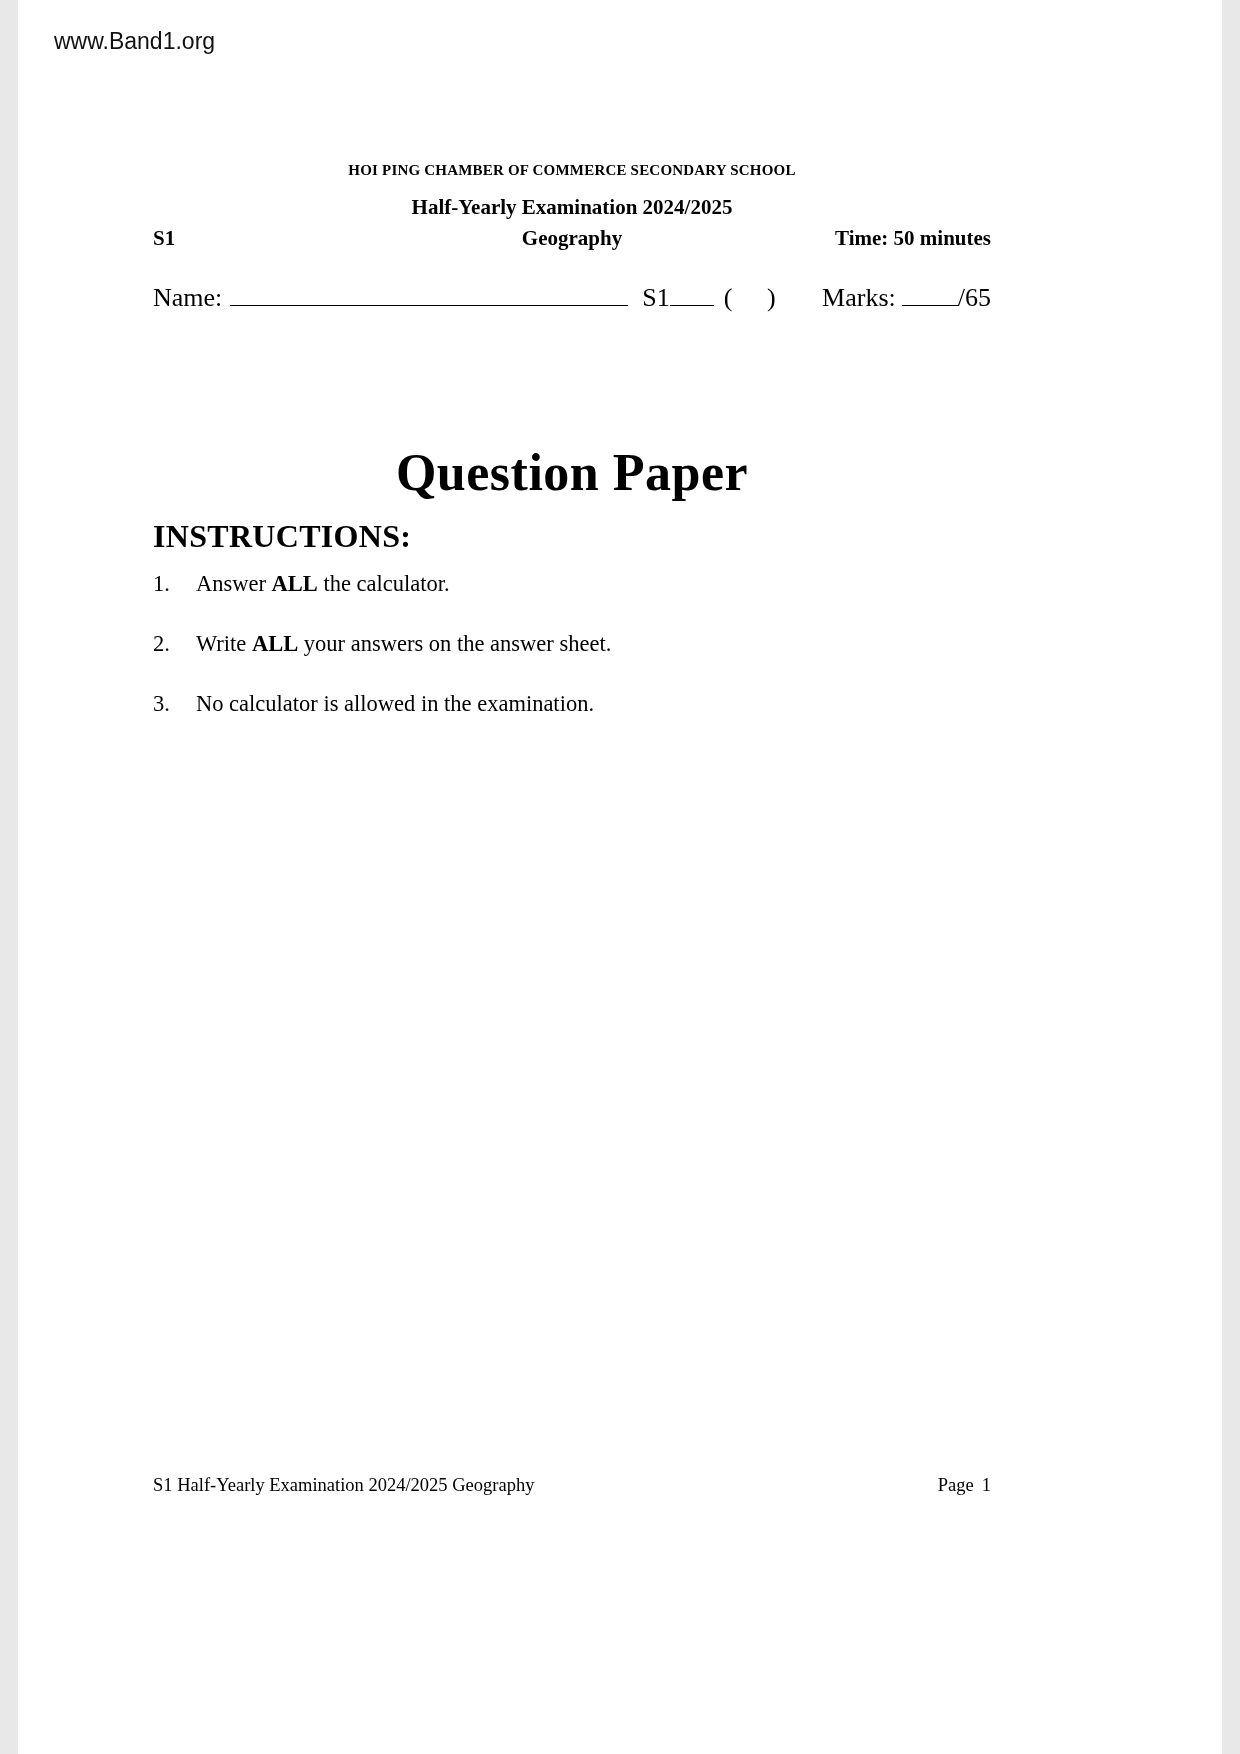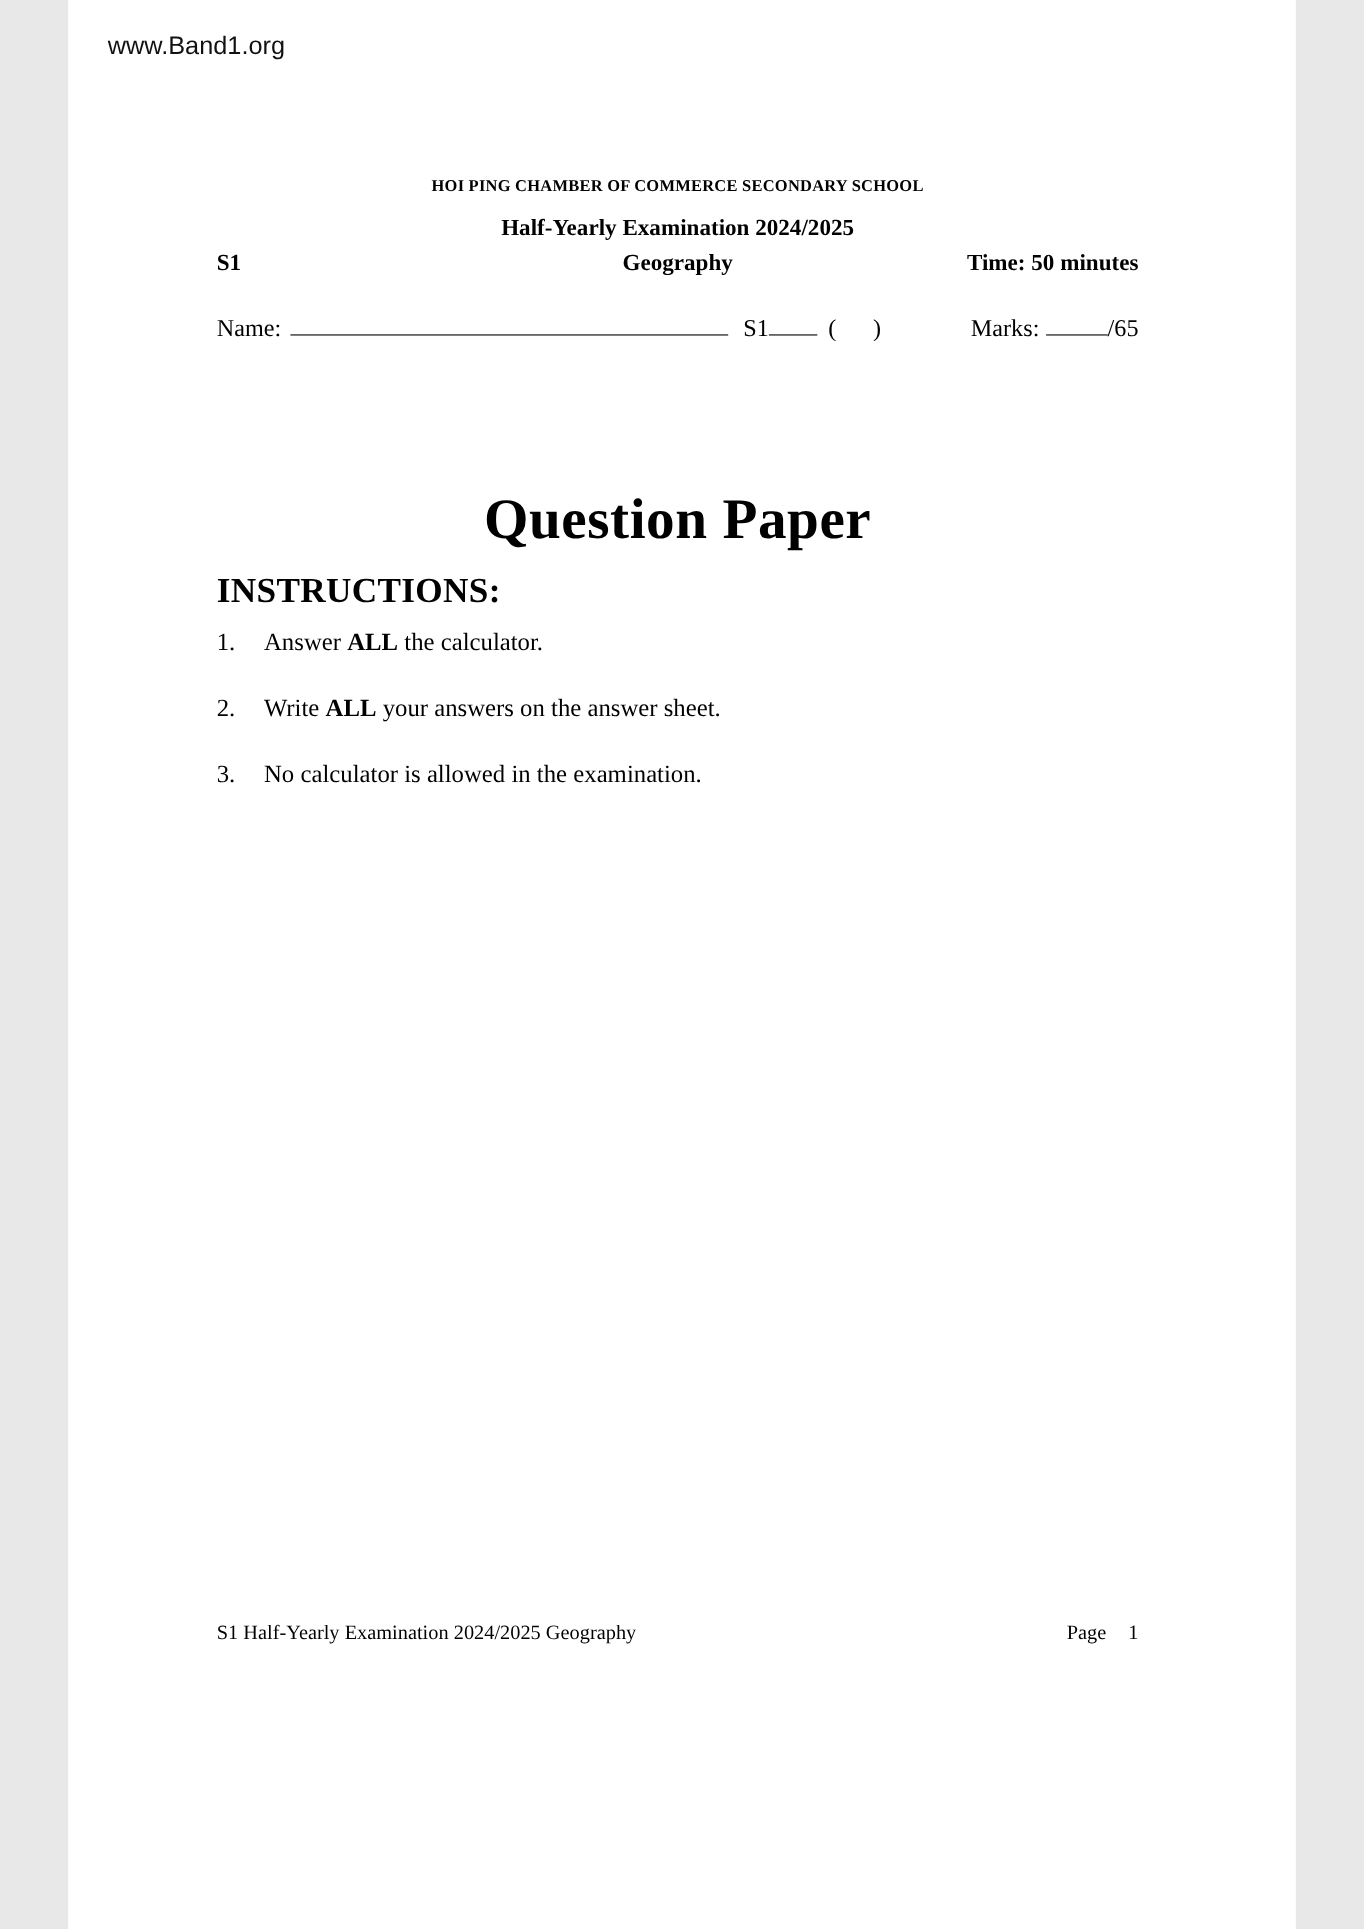--- a/index.html
+++ b/index.html
@@ -1,20 +1,20 @@
 <!DOCTYPE html>
 <html><head>
 <meta charset="utf-8">
 <style>
   * { margin: 0; padding: 0; box-sizing: border-box; }
   html, body { background: #e8e8e8; }
   body { font-family: "Liberation Serif", serif; }
   .page {
     position: relative;
-    width: 1116px;
+    width: 1204px;
     height: 1754px;
     margin: 0 auto;
     background: #ffffff;
     color: #000000;
     overflow: hidden;
   }
   .watermark {
     position: absolute;
     top: 28px;
     left: 36px;
@@ -47,21 +47,21 @@
     font-size: 21px;
     margin-top: 6px;
   }
   .meta-row .class-label { width: 180px; text-align: left; }
   .meta-row .subject-label { flex: 1; text-align: center; }
   .meta-row .time-label { width: 180px; text-align: right; white-space: nowrap; }
   .info-row {
     top: 283px;
     display: flex;
     align-items: baseline;
-    font-size: 22px;
+    font-size: 26px;
     white-space: nowrap;
   }
   .blank {
     display: inline-block;
     border-bottom: 1.6px solid #000;
     height: 22px;
     vertical-align: baseline;
   }
   .name-blank { width: 398px; margin-left: 8px; }
   .class-blank { width: 44px; }
@@ -93,21 +93,21 @@
   .item-3 { top: 690px; }
   .item-number { width: 43px; flex: 0 0 auto; }
   .item-text b { font-weight: bold; text-align: center; }
   .footer-row {
     top: 1452px;
     display: flex;
     justify-content: space-between;
     align-items: baseline;
     font-size: 18.5px;
   }
-  .footer-right { display: flex; gap: 20px; }
+  .footer-right { display: flex; gap: 8px; }
 </style>
 </head>
 <body>
 
 <div class="page">
 
   <div class="watermark">www.Band1.org</div>
 
   <div class="content header-block" style="position:absolute;">
     <div class="school-line">HOI PING CHAMBER OF COMMERCE SECONDARY SCHOOL</div>

